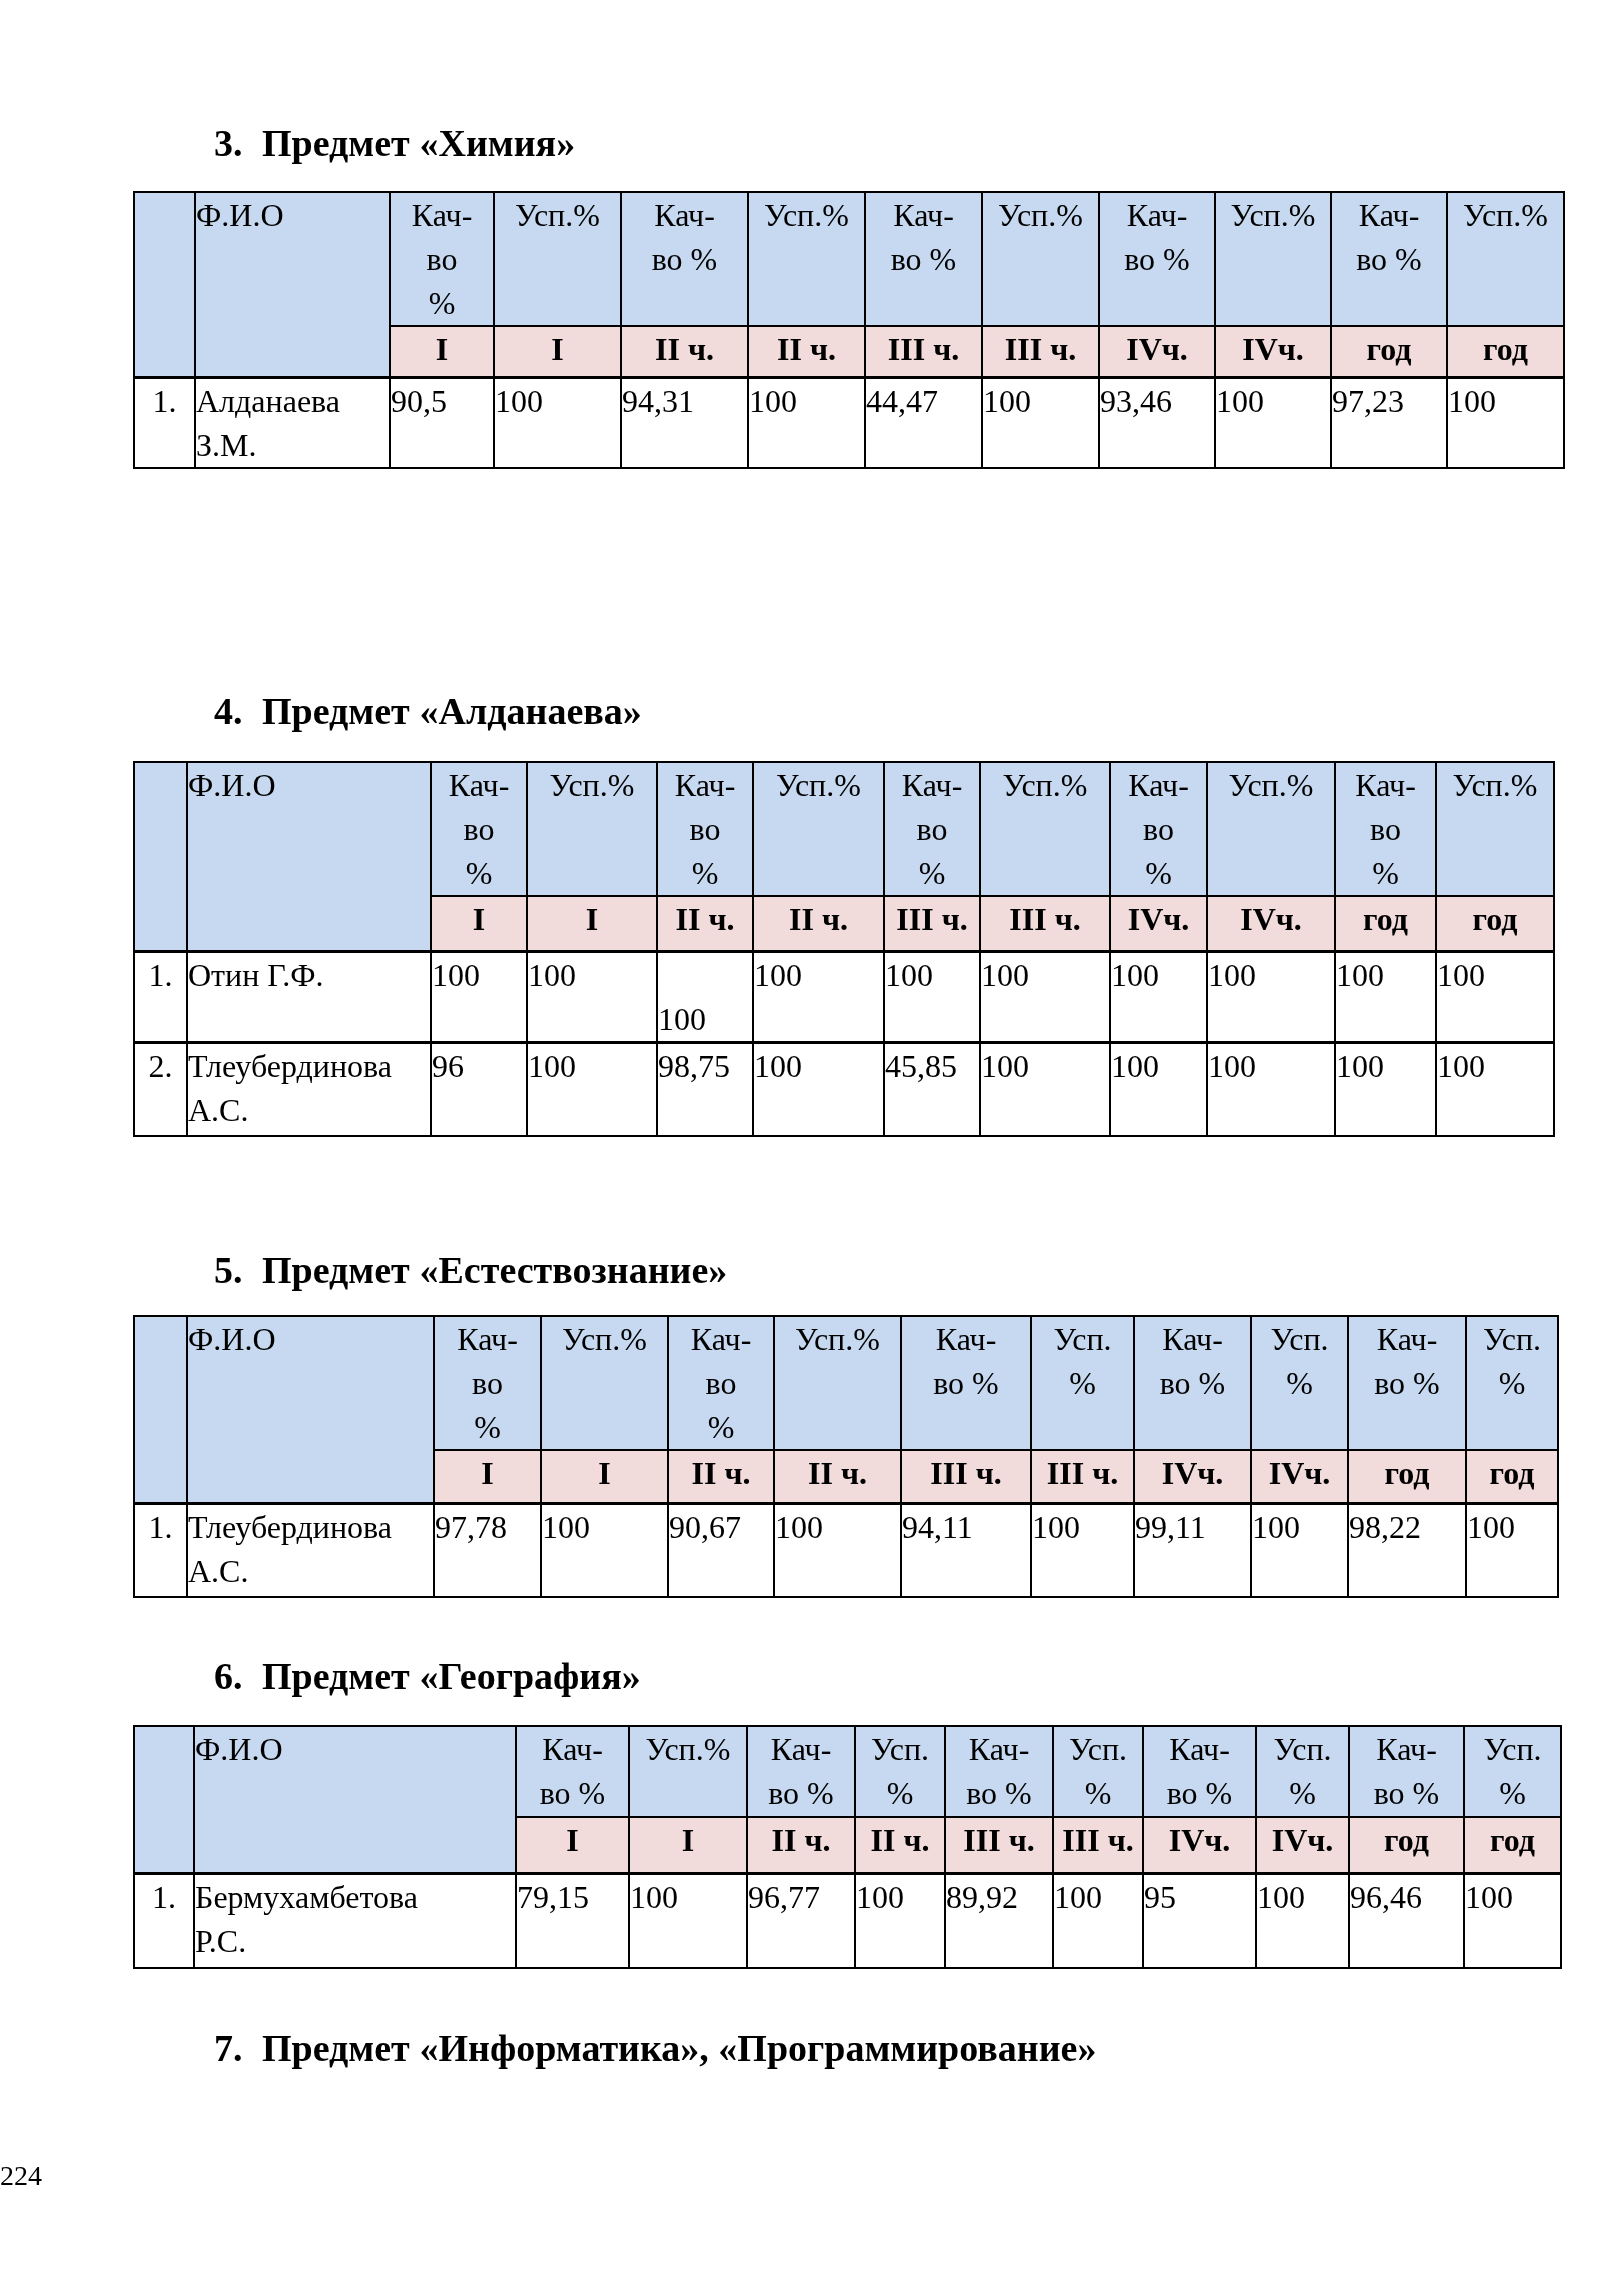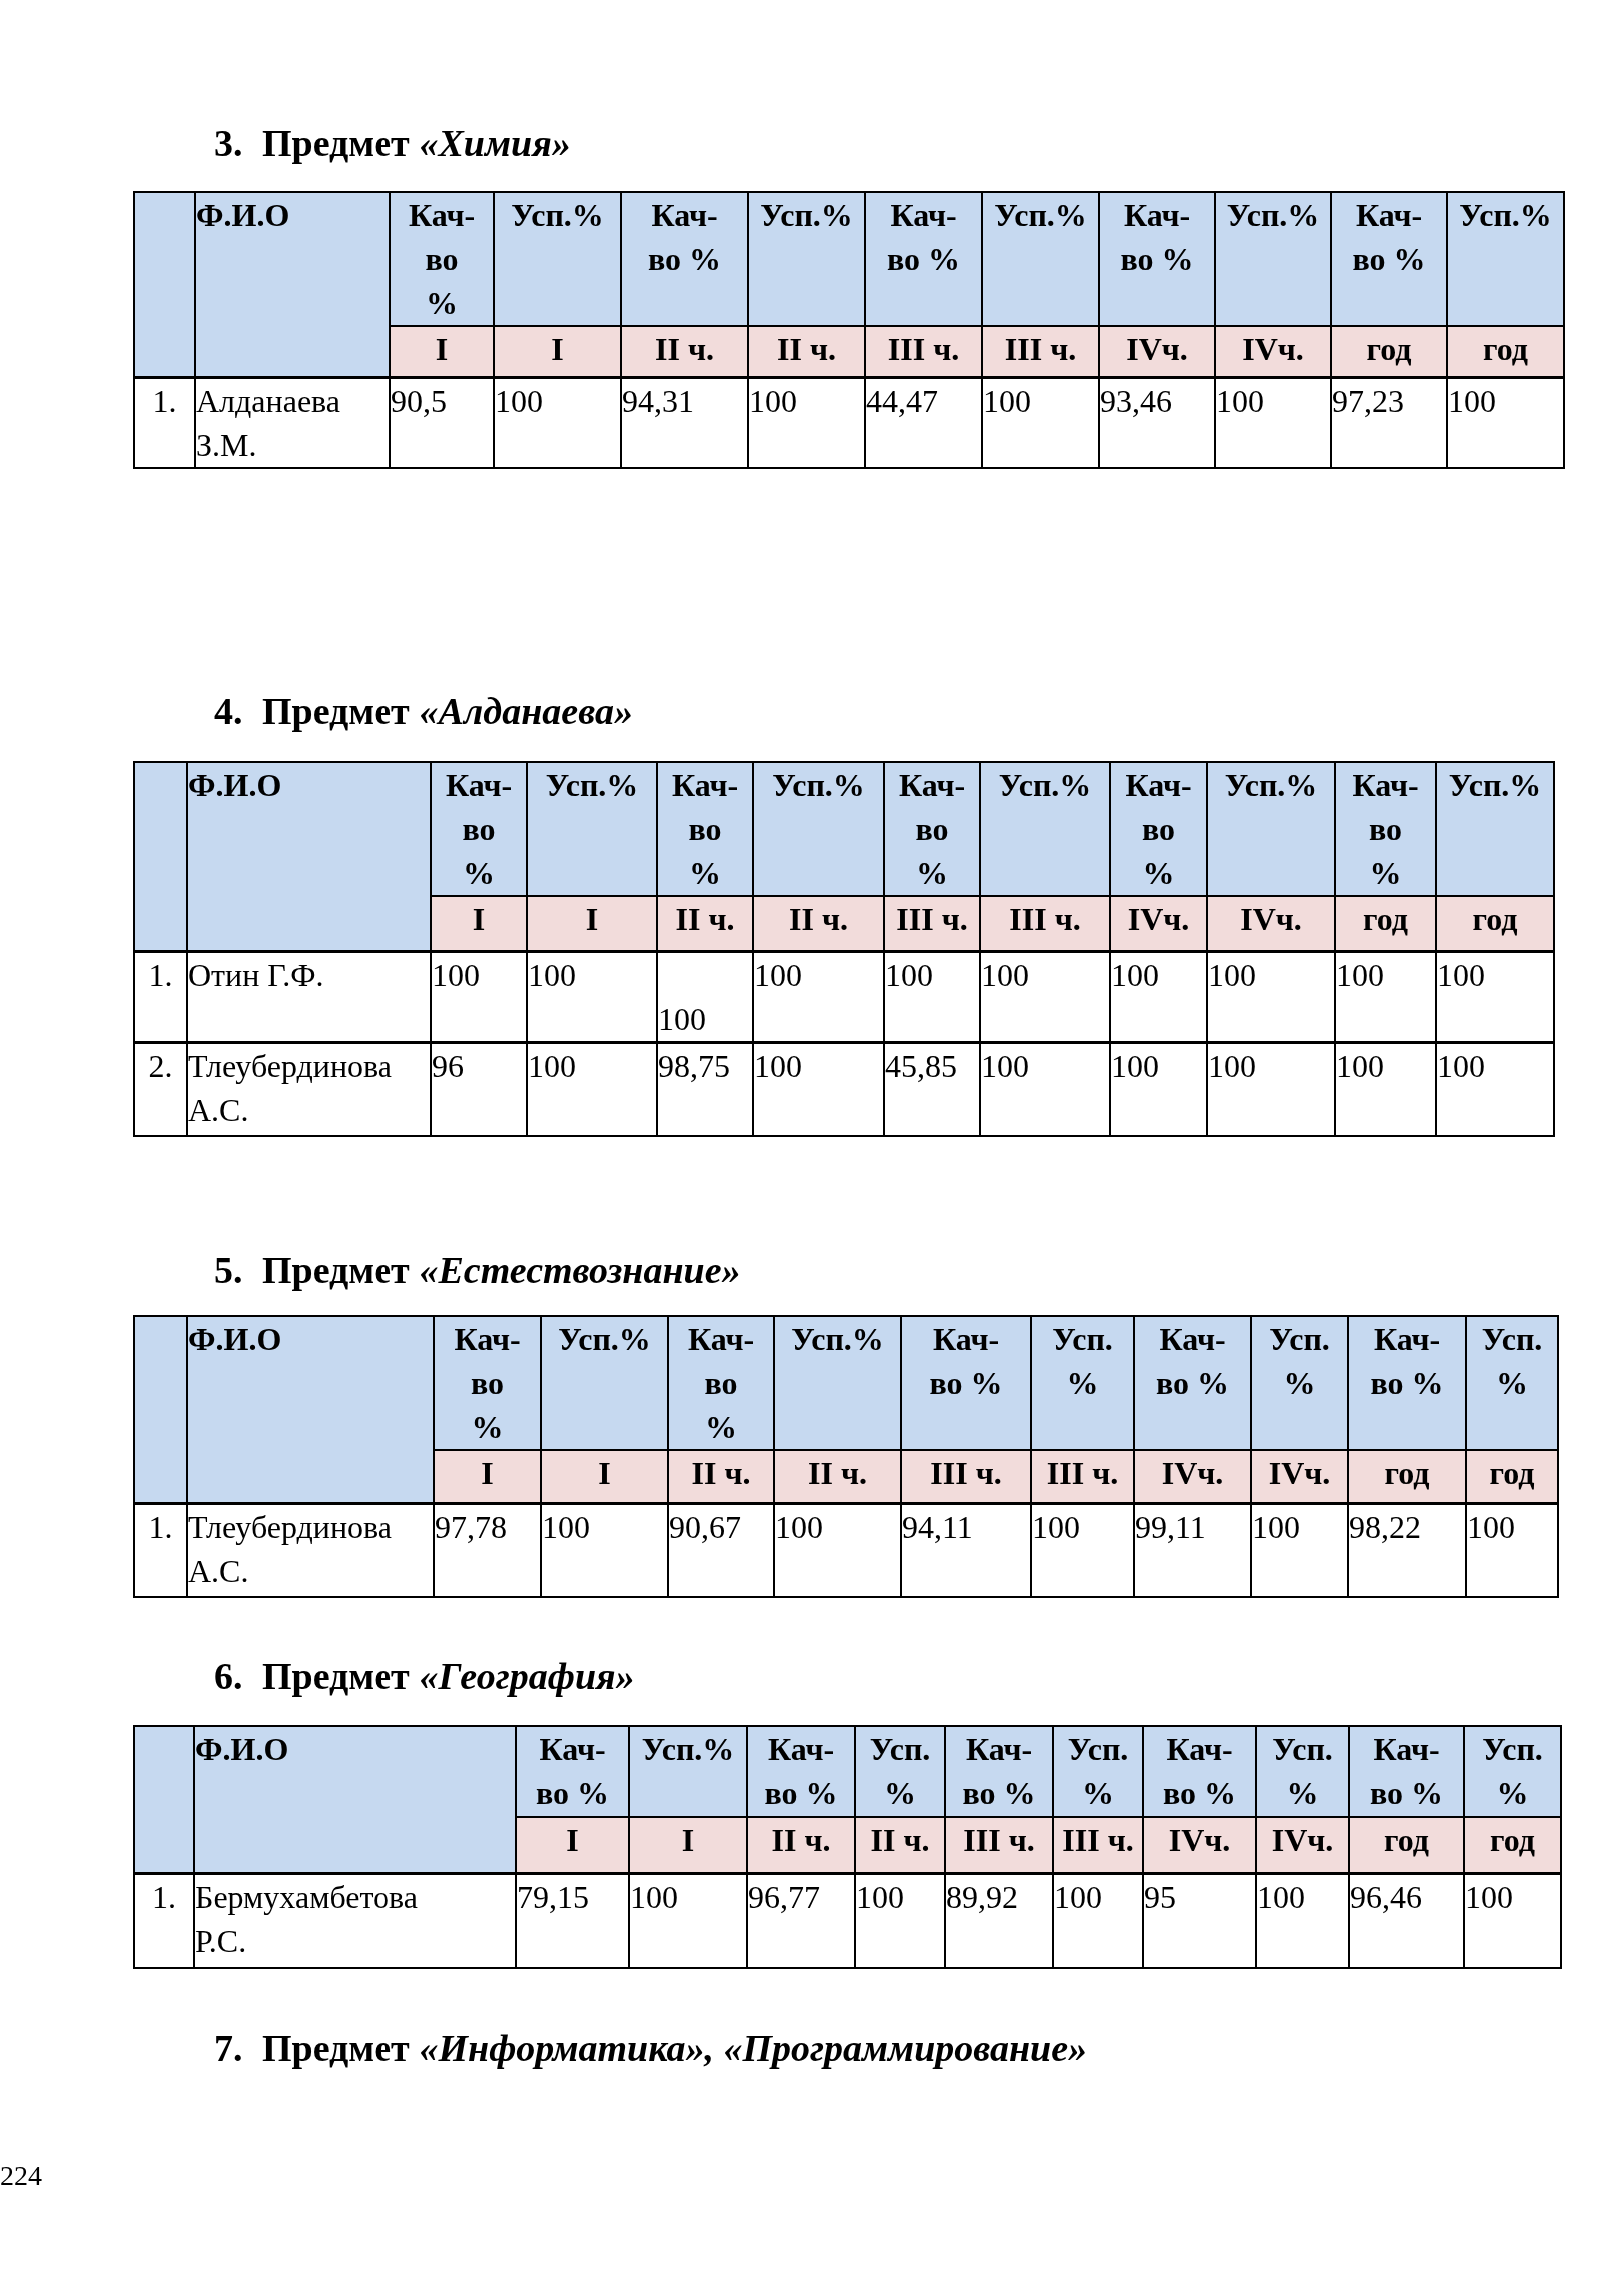--- a/index.html
+++ b/index.html
@@ -1,24 +1,24 @@
 <!DOCTYPE html>
 <html><head>
 <meta charset="utf-8">
 <style>
   html,body{margin:0;padding:0;background:#e8e8e8;}
   .page{position:relative;width:1621px;height:2293px;background:#ffffff;margin:0 auto;
         font-family:"Liberation Serif","DejaVu Serif",serif;color:#000;overflow:hidden;}
   .heading{position:absolute;left:214px;font-weight:bold;font-size:38px;line-height:46px;white-space:pre;}
   .h-num{display:inline-block;min-width:48px;}
-  .h-subj{font-style:italic;margin-left:9.8px;}
+  .h-subj{margin-left:9.8px;}
   table.grid{position:absolute;border-collapse:collapse;table-layout:fixed;
              font-size:32px;line-height:44px;border:2.9px solid #000;}
   table.grid td{border:2px solid #000;vertical-align:top;padding:0;overflow:hidden;}
-  td.blue{background:#c6d9f0;font-weight:bold;}
+  td.blue{background:#c6d9f0;font-weight:normal;}
   td.colhead{text-align:center;white-space:pre-line;padding-top:2px;}
   td.fio{padding:2px 0 0 29px;}
   td.pink{background:#f2dcdb;font-weight:bold;text-align:center;
           border-top:4.9px solid #000;padding-top:2.9px;}
   tr.data td{border-top:3.9px solid #000;}
   td.rownum{text-align:center;padding-top:2px;}
   td.name{padding:2px 0 0 11.8px;white-space:pre-line;}
   td.val{padding-top:2px;white-space:pre-line;}
   .page-number{position:absolute;top:2156px;left:0;width:100%;text-align:left;
                font-size:28px;line-height:39px;}

